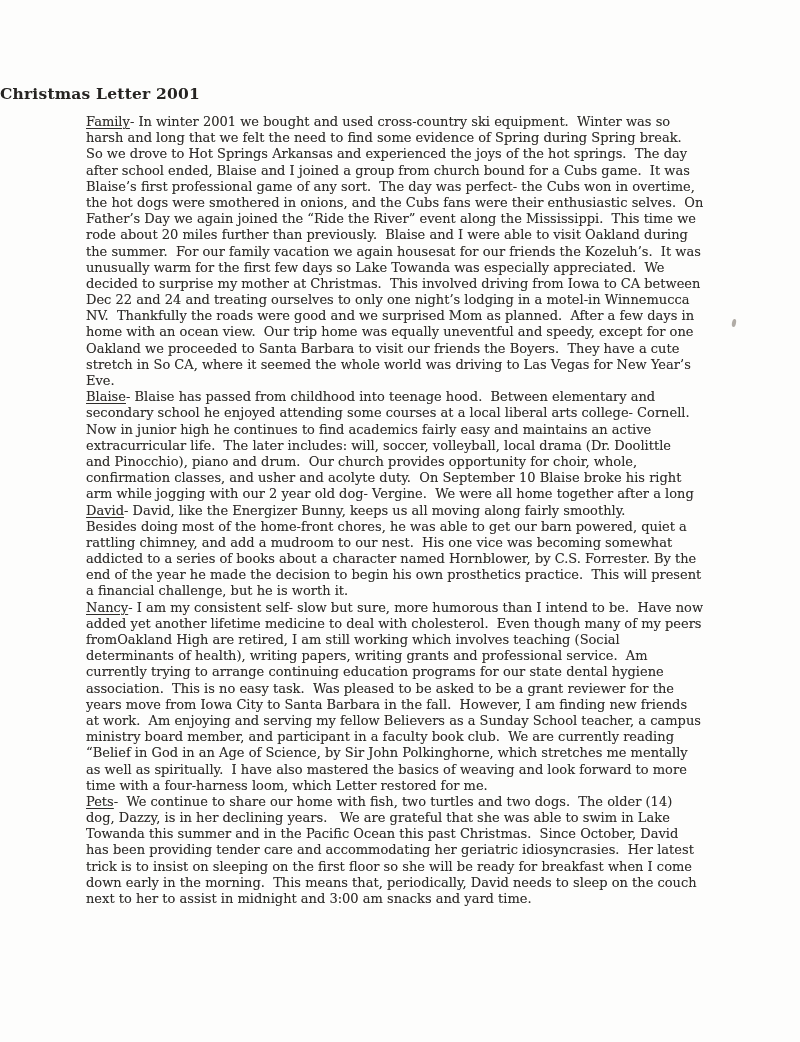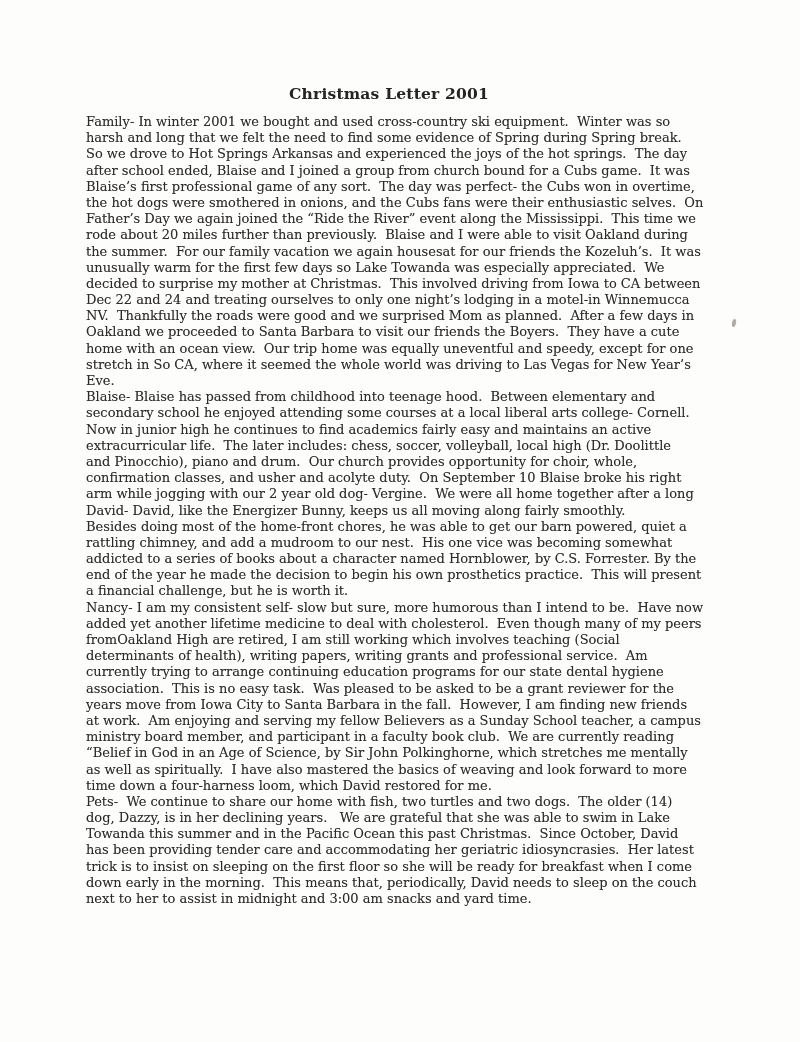--- a/index.html
+++ b/index.html
@@ -10,36 +10,36 @@
     overflow: hidden;
     font-family: "DejaVu Serif", serif;
   }
   .scan-page {
     position: absolute; inset: 0;
     background: #fdfdfc;
   }
   .page-title {
     position: absolute;
     top: 84px; left: 0; width: 778px;
-    text-align: center;
     font-weight: bold;
     font-size: 15.5px;
     letter-spacing: 0.2px;
     color: #262422;
   }
   .letter-body {
     position: absolute;
     left: 86px; top: 114px;
     font-size: 13px;
     line-height: 16.18px;
     color: #2e2c29;
     text-shadow: 0 0 0.5px rgba(40,38,35,0.35);
   }
   .line { white-space: pre; }
   .lead {
+    text-decoration: underline;
     text-underline-offset: 2px;
     text-decoration-thickness: 1px;
   }
   .speck {
     position: absolute;
     left: 732px; top: 319px;
     width: 4px; height: 8px;
     border-radius: 50%;
     background: #a39e97;
     opacity: 0.85;
@@ -60,30 +60,30 @@
         <div class="line">after school ended, Blaise and I joined a group from church bound for a Cubs game.  It was</div>
         <div class="line">Blaise’s first professional game of any sort.  The day was perfect- the Cubs won in overtime,</div>
         <div class="line">the hot dogs were smothered in onions, and the Cubs fans were their enthusiastic selves.  On</div>
         <div class="line">Father’s Day we again joined the “Ride the River” event along the Mississippi.  This time we</div>
         <div class="line">rode about 20 miles further than previously.  Blaise and I were able to visit Oakland during</div>
         <div class="line">the summer.  For our family vacation we again housesat for our friends the Kozeluh’s.  It was</div>
         <div class="line">unusually warm for the first few days so Lake Towanda was especially appreciated.  We</div>
         <div class="line">decided to surprise my mother at Christmas.  This involved driving from Iowa to CA between</div>
         <div class="line">Dec 22 and 24 and treating ourselves to only one night’s lodging in a motel-in Winnemucca</div>
         <div class="line">NV.  Thankfully the roads were good and we surprised Mom as planned.  After a few days in</div>
+        <div class="line">home with an ocean view.  Our trip home was equally uneventful and speedy, except for one</div>
         <div class="line">Oakland we proceeded to Santa Barbara to visit our friends the Boyers.  They have a cute</div>
-        <div class="line">home with an ocean view.  Our trip home was equally uneventful and speedy, except for one</div>
         <div class="line">stretch in So CA, where it seemed the whole world was driving to Las Vegas for New Year’s</div>
         <div class="line">Eve.</div>
       </div>
       <div>
         <div class="line"><span class="lead">Blaise</span>- Blaise has passed from childhood into teenage hood.  Between elementary and</div>
         <div class="line">secondary school he enjoyed attending some courses at a local liberal arts college- Cornell.</div>
         <div class="line">Now in junior high he continues to find academics fairly easy and maintains an active</div>
-        <div class="line">extracurricular life.  The later includes: chess, soccer, volleyball, local high (Dr. Doolittle</div>
+        <div class="line">extracurricular life.  The later includes: will, soccer, volleyball, local drama (Dr. Doolittle</div>
         <div class="line">and Pinocchio), piano and drum.  Our church provides opportunity for choir, whole,</div>
         <div class="line">confirmation classes, and usher and acolyte duty.  On September 10 Blaise broke his right</div>
         <div class="line">arm while jogging with our 2 year old dog- Vergine.  We were all home together after a long</div>
       </div>
       <div>
         <div class="line"><span class="lead">David</span>- David, like the Energizer Bunny, keeps us all moving along fairly smoothly.</div>
         <div class="line">Besides doing most of the home-front chores, he was able to get our barn powered, quiet a</div>
         <div class="line">rattling chimney, and add a mudroom to our nest.  His one vice was becoming somewhat</div>
         <div class="line">addicted to a series of books about a character named Hornblower, by C.S. Forrester. By the</div>
         <div class="line">end of the year he made the decision to begin his own prosthetics practice.  This will present</div>
@@ -94,21 +94,21 @@
         <div class="line">added yet another lifetime medicine to deal with cholesterol.  Even though many of my peers</div>
         <div class="line">fromOakland High are retired, I am still working which involves teaching (Social</div>
         <div class="line">determinants of health), writing papers, writing grants and professional service.  Am</div>
         <div class="line">currently trying to arrange continuing education programs for our state dental hygiene</div>
         <div class="line">association.  This is no easy task.  Was pleased to be asked to be a grant reviewer for the</div>
         <div class="line">years move from Iowa City to Santa Barbara in the fall.  However, I am finding new friends</div>
         <div class="line">at work.  Am enjoying and serving my fellow Believers as a Sunday School teacher, a campus</div>
         <div class="line">ministry board member, and participant in a faculty book club.  We are currently reading</div>
         <div class="line">“Belief in God in an Age of Science, by Sir John Polkinghorne, which stretches me mentally</div>
         <div class="line">as well as spiritually.  I have also mastered the basics of weaving and look forward to more</div>
-        <div class="line">time down a four-harness loom, which David restored for me.</div>
+        <div class="line">time with a four-harness loom, which Letter restored for me.</div>
       </div>
       <div>
         <div class="line"><span class="lead">Pets</span>-  We continue to share our home with fish, two turtles and two dogs.  The older (14)</div>
         <div class="line">dog, Dazzy, is in her declining years.   We are grateful that she was able to swim in Lake</div>
         <div class="line">Towanda this summer and in the Pacific Ocean this past Christmas.  Since October, David</div>
         <div class="line">has been providing tender care and accommodating her geriatric idiosyncrasies.  Her latest</div>
         <div class="line">trick is to insist on sleeping on the first floor so she will be ready for breakfast when I come</div>
         <div class="line">down early in the morning.  This means that, periodically, David needs to sleep on the couch</div>
         <div class="line">next to her to assist in midnight and 3:00 am snacks and yard time.</div>
       </div>

